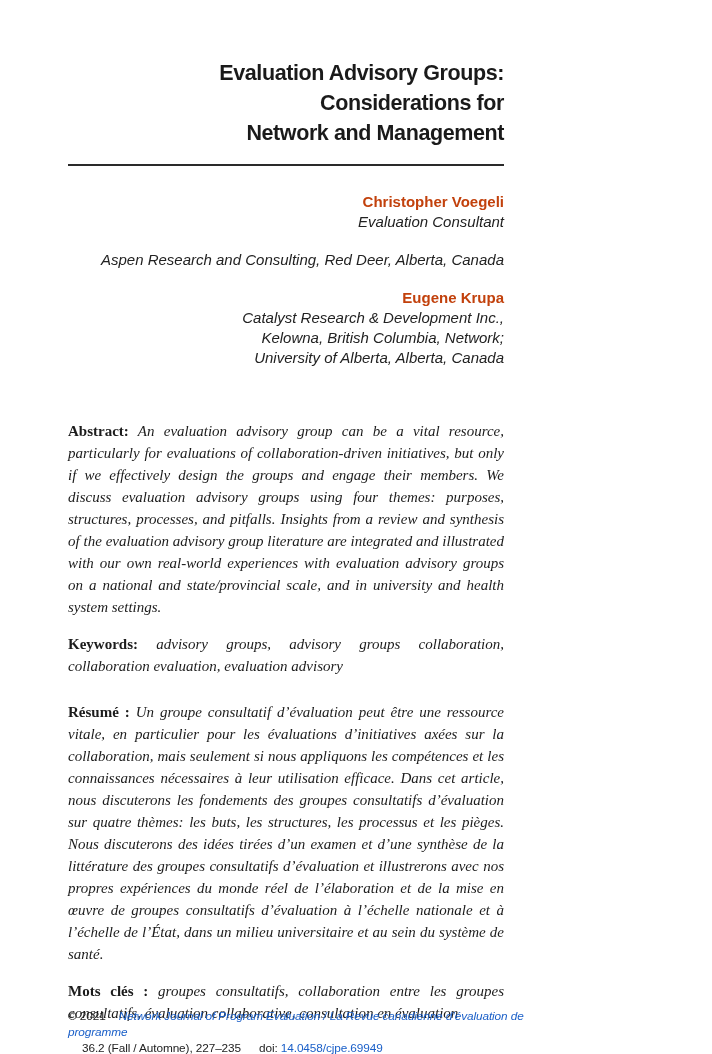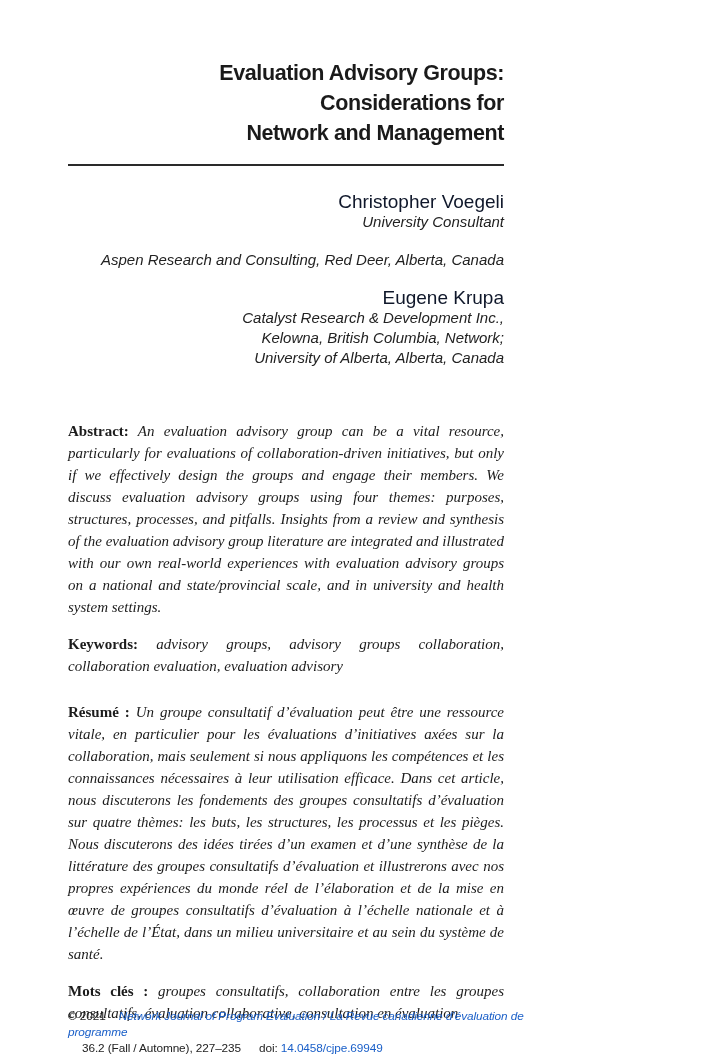--- a/index.html
+++ b/index.html
@@ -35,24 +35,24 @@
   
   .authors {
     margin-top: 26px;
     text-align: right;
     font-family: "Liberation Sans", sans-serif;
     font-size: 15px;
   }
   .author-group { margin-bottom: 18px; }
   .author-name {
     display: block;
-    font-weight: 400;
-    font-size: 19px;
+    font-weight: 700;
+    font-size: 15px;
     line-height: 20px;
-    color: #0f172a;
+    color: #c2410c;
   }
   .author-affil {
     display: block;
     font-style: italic;
     line-height: 20px;
     color: #222222;
   }
   
   .para {
     text-align: justify;
@@ -108,21 +108,21 @@
   <h1 class="title">
     <span>Evaluation Advisory Groups: Considerations for</span>
     <span>Network and Management</span>
   </h1>
 
   <hr class="rule">
 
   <div class="authors">
     <div class="author-group">
       <span class="author-name">Christopher Voegeli</span>
-      <span class="author-affil">University Consultant</span>
+      <span class="author-affil">Evaluation Consultant</span>
     </div>
     <div class="author-group">
       <span class="author-affil">Aspen Research and Consulting, Red Deer, Alberta, Canada</span>
     </div>
     <div class="author-group">
       <span class="author-name">Eugene Krupa</span>
       <span class="author-affil">Catalyst Research &amp; Development Inc.,</span>
       <span class="author-affil">Kelowna, British Columbia, Network;</span>
       <span class="author-affil">University of Alberta, Alberta, Canada</span>
     </div>

